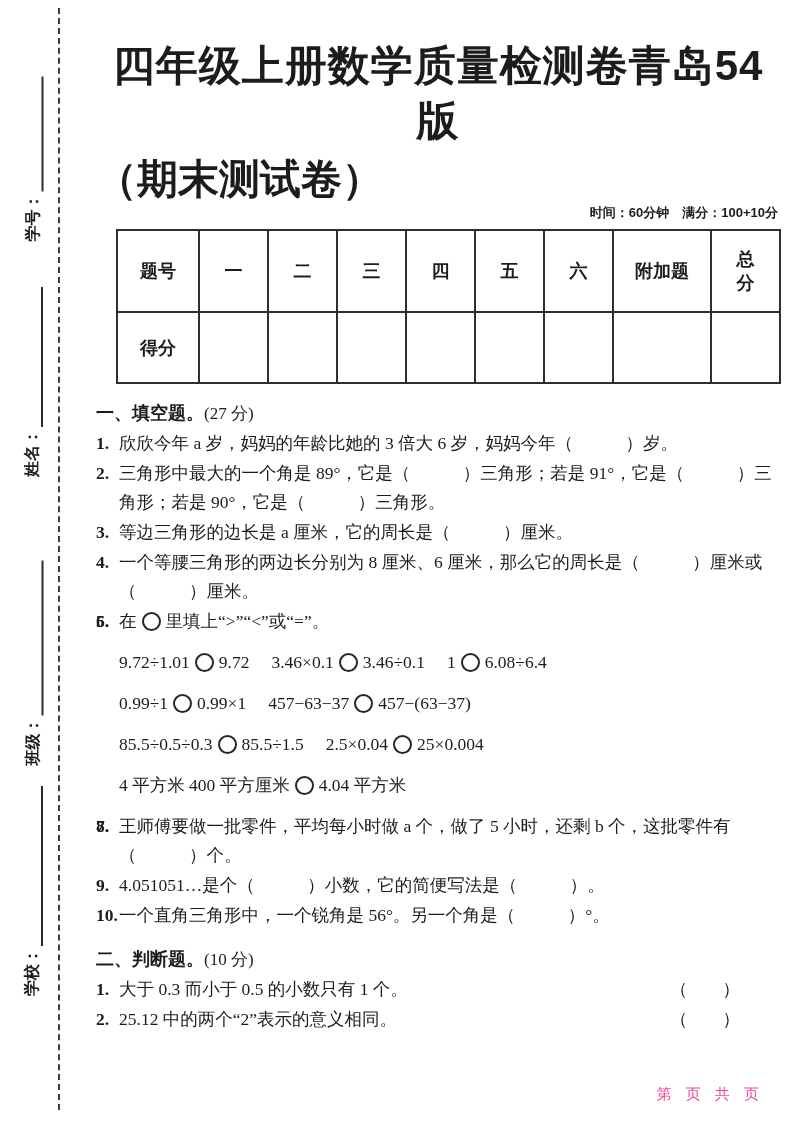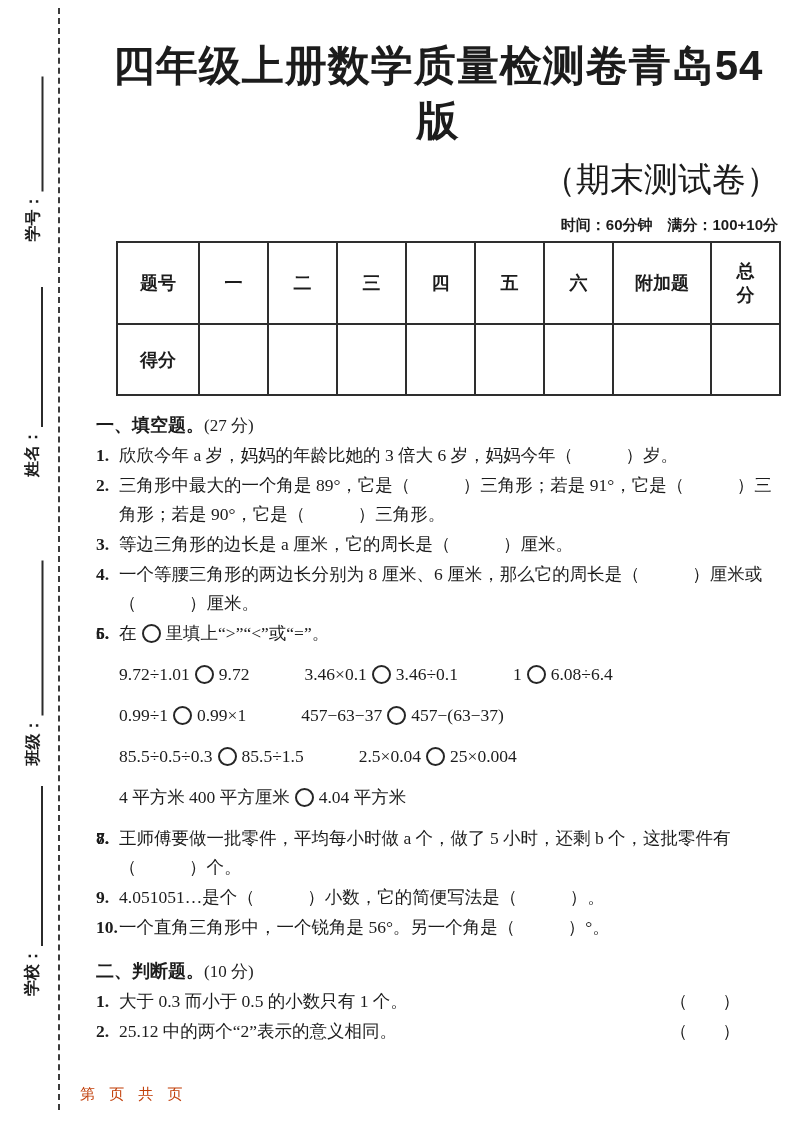--- a/index.html
+++ b/index.html
@@ -28,27 +28,27 @@
 
   
   .main { position:absolute; left:96px; top:28px; width:684px; }
 
   .title {
     margin:10px 0 0 0; text-align:center;
     font-family:"Liberation Sans", sans-serif; font-weight:700;
     font-size:42px; line-height:55px; letter-spacing:1px;
   }
   .subtitle {
-    margin:8px 0 0 0; text-align:right;
-    font-family:"Liberation Sans", sans-serif; font-weight:400;
-    font-size:34px; line-height:46px;
+    margin:8px 0 0 0; text-align:left;
+    font-family:"Liberation Sans", sans-serif; font-weight:700;
+    font-size:41px; line-height:46px;
   }
   .info {
-    margin-top:12px; text-align:right; padding-right:2px;
-    font-family:"Liberation Sans", sans-serif; font-weight:600; font-size:15px;
+    text-align:right; padding-right:2px;
+    font-family:"Liberation Sans", sans-serif; font-weight:600; font-size:13px;
     line-height:22px;
   }
 
   table.score {
     margin:5px 0 0 20px; border-collapse:collapse; table-layout:fixed; width:663px;
   }
   table.score td {
     border:2px solid #2e2e2e; height:37px; text-align:center; vertical-align:middle;
     font-family:"Liberation Sans", sans-serif; font-weight:700; font-size:18px;
     padding:16px; overflow:hidden;
@@ -67,31 +67,31 @@
     position:relative; padding-left:23px; margin:1px 0;
     font-size:17.5px; line-height:29px;
   }
   .q .num { position:absolute; left:0; top:0; font-weight:700; }
 
   .circle {
     display:inline-block; width:19px; height:19px; border:2px solid #262626;
     border-radius:50%; vertical-align:-4px; margin:0 5px; box-sizing:border-box;
   }
   .cmp-rows { padding-left:23px; margin-bottom:12px; }
-  .cmp-row { display:flex; column-gap:55px; margin-top:12px; line-height:29px; font-size:17.5px; }
+  .cmp-row { display:flex; column-gap:22px; margin-top:12px; line-height:29px; font-size:17.5px; }
   .cmp { white-space:nowrap; }
 
   .judge-q .row { display:flex; }
   .judge-q .jtext { flex:1; }
   .judge-q .jbracket { padding-right:40px; white-space:nowrap; }
 
   .footer {
-    position:absolute; left:80px; bottom:18px; width:684px; text-align:left;
+    position:absolute; left:80px; bottom:18px; width:684px; text-align:right;
     font-family:"Liberation Sans", sans-serif; font-size:15px; letter-spacing:5px;
-    color:#c2410c;
+    color:#ec4899;
   }
 </style>
 </head>
 <body>
 
 <div class="cut-line"></div>
 
 <div class="side-field f1">
   <span>学号：</span>
   <span class="blank"></span>

